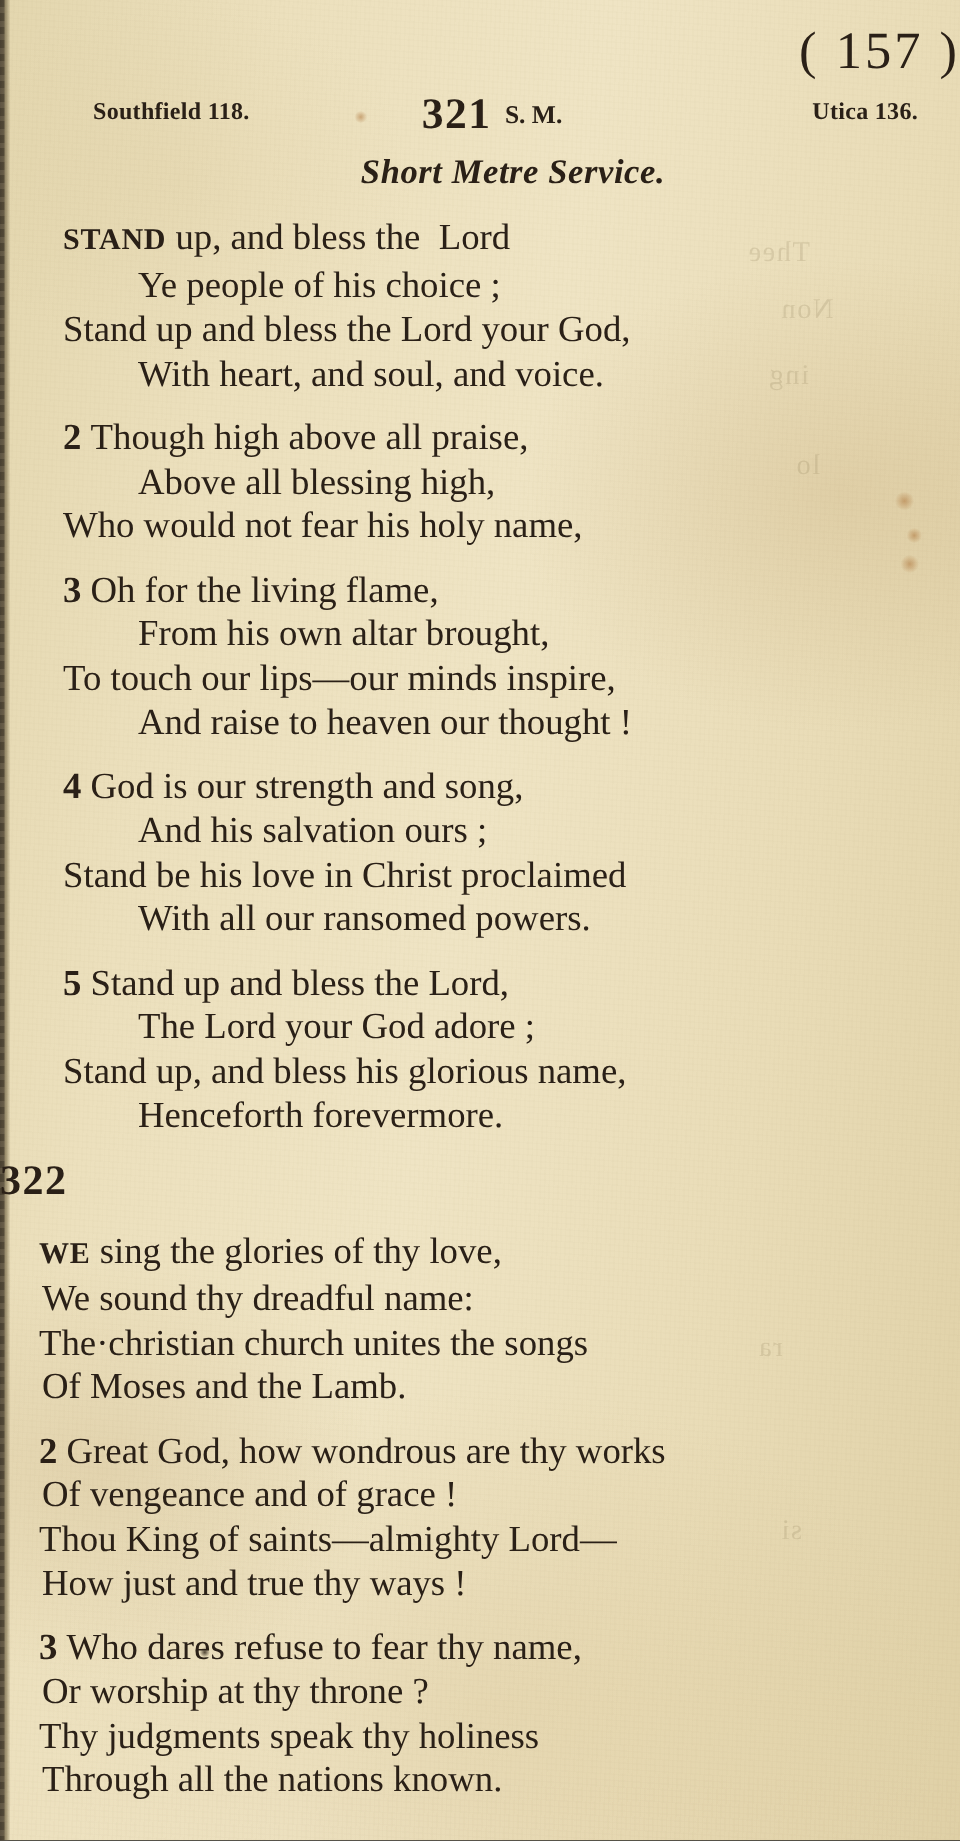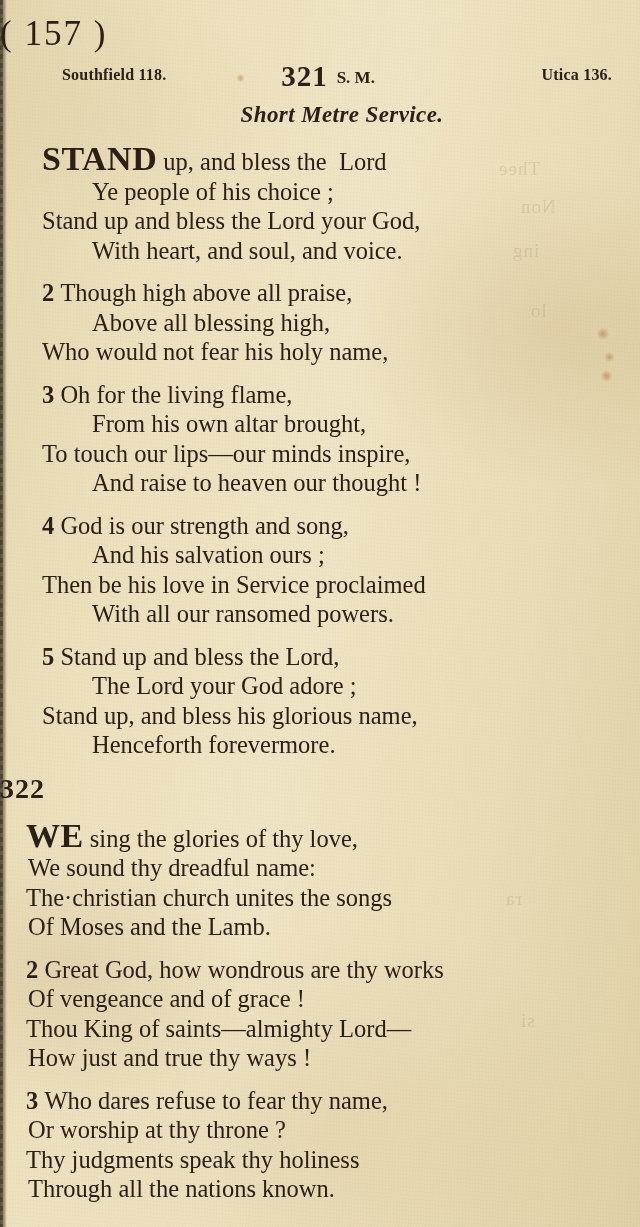--- a/index.html
+++ b/index.html
@@ -29,42 +29,42 @@
     background-image:
       repeating-linear-gradient(92deg, rgba(150,125,80,.06) 0 1px, rgba(0,0,0,0) 1px 3px),
       repeating-linear-gradient(4deg, rgba(120,98,60,.05) 0 1px, rgba(0,0,0,0) 1px 4px);}
   
   .showthrough{position:absolute;pointer-events:none;color:#8a7b55;opacity:.20;
     font-family:"Liberation Serif",serif;transform:scaleX(-1);font-size:19px;letter-spacing:1px;}
   .foxing{position:absolute;border-radius:50%;pointer-events:none;
     background:radial-gradient(circle,rgba(173,116,58,.55),rgba(173,116,58,0) 70%);}
   .content{position:absolute;inset:0;}
 
-  .pagenum{text-align:left;font-size:35px;letter-spacing:2px;margin-top:14px;font-weight:400;}
+  .pagenum{text-align:right;font-size:35px;letter-spacing:2px;margin-top:14px;font-weight:400;}
 
   .headline{position:relative;height:26px;margin-top:12px;padding-left:28px;}
   .tune-left{position:absolute;left:62px;top:0;font-size:16px;font-weight:bold;letter-spacing:.2px;}
   .hymnno-wrap{position:absolute;left:0;right:0;top:-6px;text-align:center;}
   .hymnno{font-size:29px;font-weight:bold;letter-spacing:1px;margin-left:16px;}
   .metre{font-size:17px;font-weight:bold;margin-left:9px;vertical-align:3px;}
   .tune-right{position:absolute;right:28px;top:0;font-size:16px;font-weight:bold;letter-spacing:.2px;}
 
   .subtitle{text-align:center;font-style:italic;font-size:23px;font-weight:bold;margin-top:10px;letter-spacing:.4px;padding-left:44px;}
 
   .hymn{margin-top:16px;}
   .hymn-322-heading{font-size:28px;font-weight:bold;letter-spacing:1px;margin:0 0 4px 0;}
 
   .stanza{margin:0 0 13px 0;position:relative;}
   .line{font-size:24.5px;line-height:29.5px;white-space:pre;}
   .h321 .line{padding-left:60px;text-indent:-18px;}
   .h321 .line.ind{padding-left:92px;text-indent:0;}
   .h322 .line{padding-left:28px;text-indent:-2px;}
   .h322 .line.ind{text-indent:0;}
   .vnum{font-weight:bold;}
-  .dropcap{font-size:34px;font-weight:bold;letter-spacing:.5px;}
+  .dropcap{font-size:20px;font-weight:bold;letter-spacing:.5px;}
 </style>
 </head>
 <body>
 
 <div class="page">
 
   <div class="gutter"></div>
   <div class="gutter-edge"></div>
 
   <div class="showthrough" style="left:498px;top:158px;">Thee</div>
@@ -110,21 +110,21 @@
         </div>
         <div class="stanza">
           <div class="line"><span class="vnum">3 </span><span>Oh for the living flame,</span></div>
           <div class="line ind"><span>From his own altar brought,</span></div>
           <div class="line"><span>To touch our lips—our minds inspire,</span></div>
           <div class="line ind"><span>And raise to heaven our thought !</span></div>
         </div>
         <div class="stanza">
           <div class="line"><span class="vnum">4 </span><span>God is our strength and song,</span></div>
           <div class="line ind"><span>And his salvation ours ;</span></div>
-          <div class="line"><span>Then be his love in Service proclaimed</span></div>
+          <div class="line"><span>Stand be his love in Christ proclaimed</span></div>
           <div class="line ind"><span>With all our ransomed powers.</span></div>
         </div>
         <div class="stanza">
           <div class="line"><span class="vnum">5 </span><span>Stand up and bless the Lord,</span></div>
           <div class="line ind"><span>The Lord your God adore ;</span></div>
           <div class="line"><span>Stand up, and bless his glorious name,</span></div>
           <div class="line ind"><span>Henceforth forevermore.</span></div>
         </div>
       </div>
 

